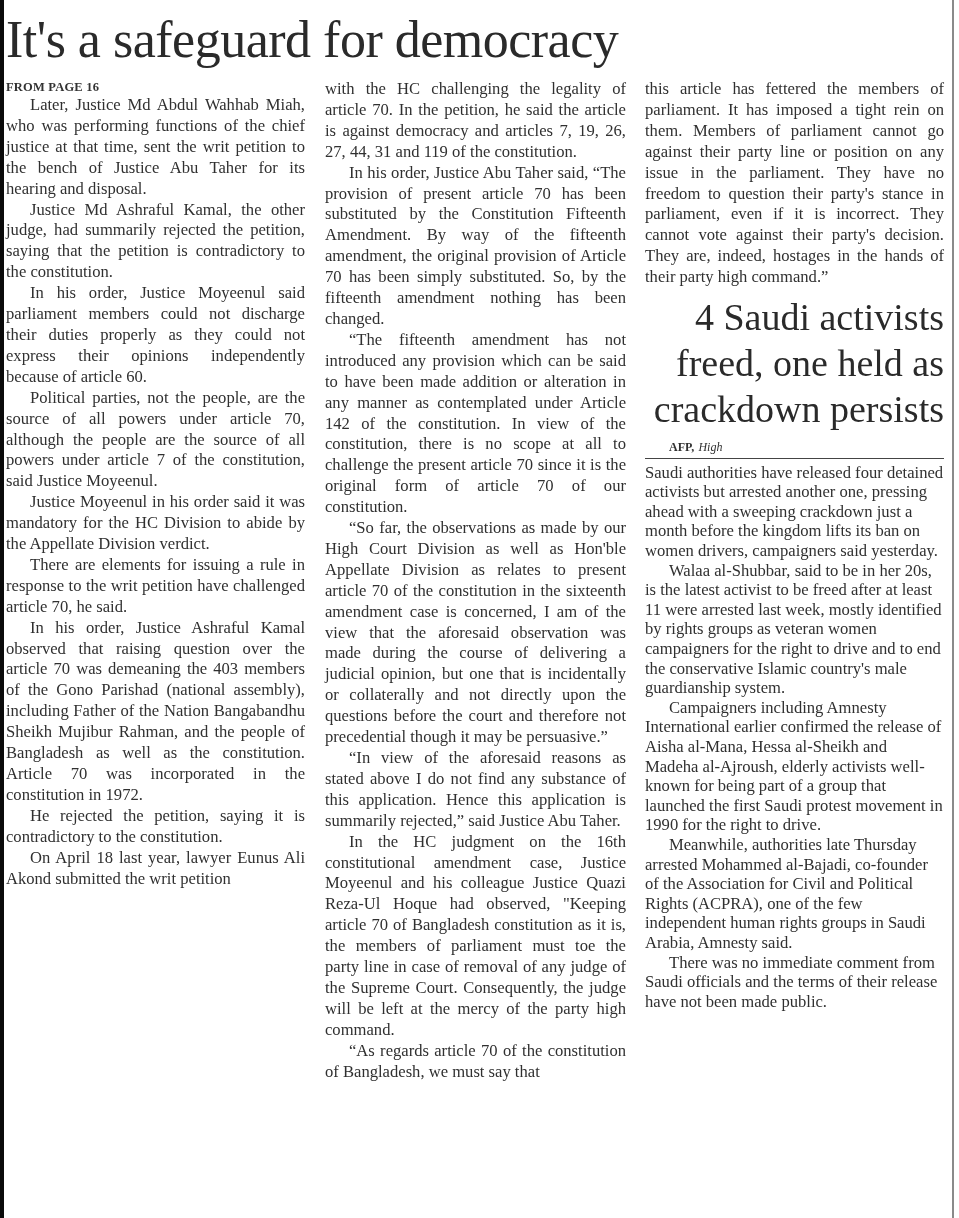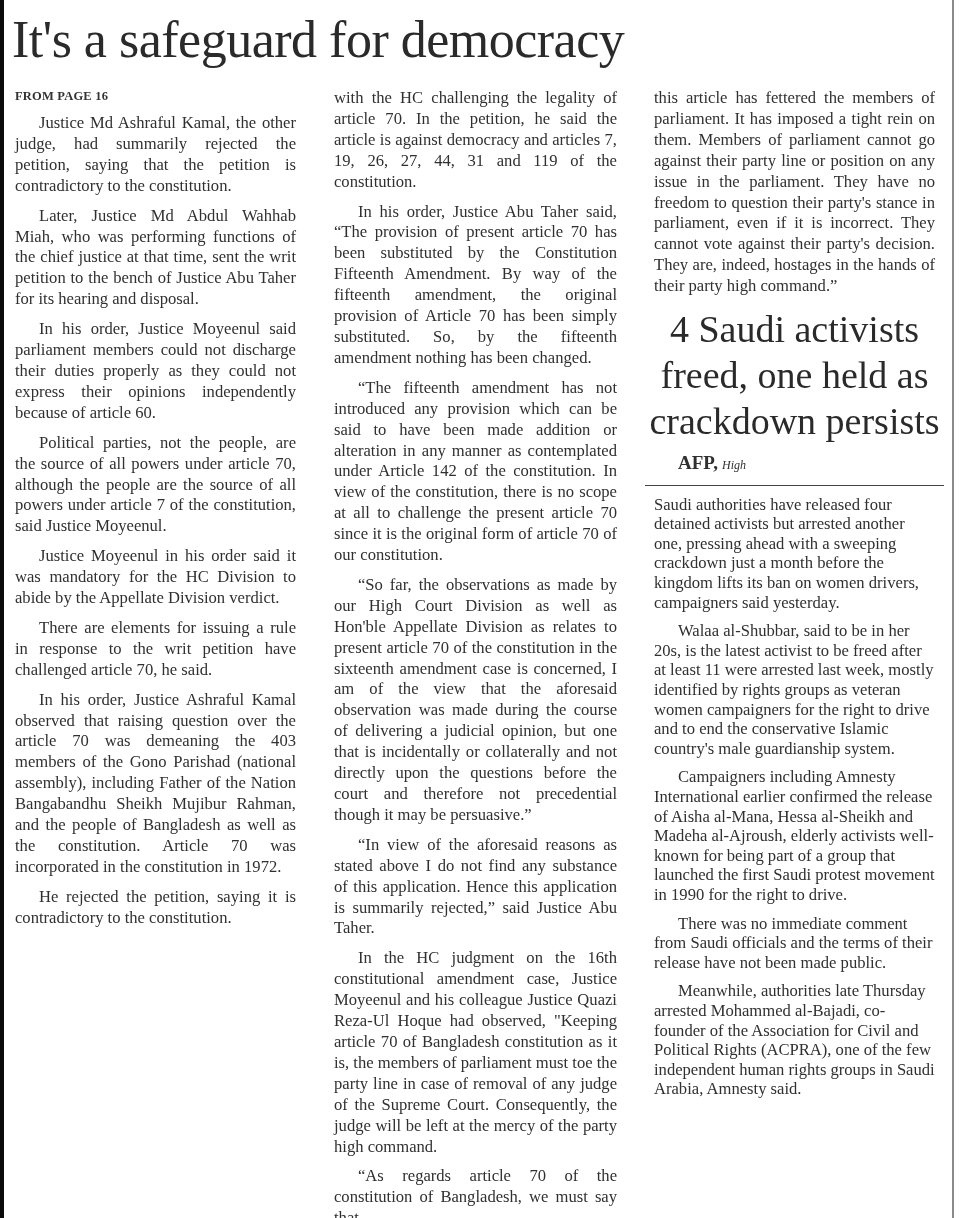--- a/index.html
+++ b/index.html
@@ -5,66 +5,67 @@
   html, body { margin: 0; padding: 0; }
   body {
     width: 959px; height: 1218px; overflow: hidden;
     background: #ffffff; position: relative;
     font-family: "Liberation Serif", "DejaVu Serif", serif;
     color: #2b2b2b;
   }
   .left-strip { position: absolute; left: 0; top: 0; width: 4px; height: 1218px; background: #0a0a0a; }
   .right-rule { position: absolute; left: 952px; top: 0; width: 2px; height: 1218px; background: #8a8a8a; }
   .headline {
-    position: absolute; left: 12px; top: 10px;
+    position: absolute; left: 6px; top: 10px;
     font-size: 52px; line-height: 60px; font-weight: normal; margin: 0;
     letter-spacing: -0.5px; color: #2a2a2a; white-space: nowrap;
   }
   .col {
     position: absolute; top: 79px;
     font-size: 16.6px; line-height: 20.9px;
     text-align: justify; color: #303030;
   }
-  .col p { margin: 9px; text-indent: 24px; }
+  .col p { margin: 0; text-indent: 24px; }
   .col p.noindent { text-indent: 0; }
   .col1 { left: 6px; width: 299px; }
   .col2 { left: 325px; width: 301px; }
   .col3 { left: 645px; width: 299px; }
   .kicker {
     font-size: 12.5px; line-height: 16px; font-weight: bold;
     letter-spacing: 0.2px; color: #333; text-indent: 0 !important;
   }
   .headline2 {
     font-size: 38px; line-height: 46px; font-weight: normal;
-    margin: 6px 0 4px 0; text-align: center; color: #2a2a2a;
+    margin: 6px 0 4px 0; text-align: right; color: #2a2a2a;
   }
   .byline { font-size: 13px; line-height: 18px; margin: 6px 0 6px 0; text-indent: 0; }
-  .byline .agency { font-weight: bold; font-size: 19px; }
+  .byline .agency { font-weight: bold; font-size: 12px; }
   .byline .place { font-style: italic; font-size: 12px; }
   .byline-rule { border: 0; border-top: 1px solid #444; margin: 0 0 4px 0; }
   .story2 p { text-align: left; font-size: 16.6px; line-height: 19.6px; }
 </style>
 </head>
 <body>
 
 <div class="left-strip"></div>
 <div class="right-rule"></div>
 
 <h1 class="headline">It's a safeguard for democracy</h1>
 
 <div class="col col1">
   <p class="kicker">FROM PAGE 16</p>
+  <p>Later, Justice Md Abdul Wahhab Miah, who was performing functions of the chief justice at that time, sent the writ petition to the bench of Justice Abu Taher for its hearing and disposal.</p>
   <p>Justice Md Ashraful Kamal, the other judge, had summarily rejected the petition, saying that the petition is contradictory to the constitution.</p>
-  <p>Later, Justice Md Abdul Wahhab Miah, who was performing functions of the chief justice at that time, sent the writ petition to the bench of Justice Abu Taher for its hearing and disposal.</p>
   <p>In his order, Justice Moyeenul said parliament members could not discharge their duties properly as they could not express their opinions independently because of article 60.</p>
   <p>Political parties, not the people, are the source of all powers under article 70, although the people are the source of all powers under article 7 of the constitution, said Justice Moyeenul.</p>
   <p>Justice Moyeenul in his order said it was mandatory for the HC Division to abide by the Appellate Division verdict.</p>
   <p>There are elements for issuing a rule in response to the writ petition have challenged article 70, he said.</p>
   <p>In his order, Justice Ashraful Kamal observed that raising question over the article 70 was demeaning the 403 members of the Gono Parishad (national assembly), including Father of the Nation Bangabandhu Sheikh Mujibur Rahman, and the people of Bangladesh as well as the constitution. Article 70 was incorporated in the constitution in 1972.</p>
   <p>He rejected the petition, saying it is contradictory to the constitution.</p>
+  <p>On April 18 last year, lawyer Eunus Ali Akond submitted the writ petition</p>
 </div>
 
 <div class="col col2">
   <p class="noindent">with the HC challenging the legality of article 70. In the petition, he said the article is against democracy and articles 7, 19, 26, 27, 44, 31 and 119 of the constitution.</p>
   <p>In his order, Justice Abu Taher said, “The provision of present article 70 has been substituted by the Constitution Fifteenth Amendment. By way of the fifteenth amendment, the original provision of Article 70 has been simply substituted. So, by the fifteenth amendment nothing has been changed.</p>
   <p>“The fifteenth amendment has not introduced any provision which can be said to have been made addition or alteration in any manner as contemplated under Article 142 of the constitution. In view of the constitution, there is no scope at all to challenge the present article 70 since it is the original form of article 70 of our constitution.</p>
   <p>“So far, the observations as made by our High Court Division as well as Hon'ble Appellate Division as relates to present article 70 of the constitution in the sixteenth amendment case is concerned, I am of the view that the aforesaid observation was made during the course of delivering a judicial opinion, but one that is incidentally or collaterally and not directly upon the questions before the court and therefore not precedential though it may be persuasive.”</p>
   <p>“In view of the aforesaid reasons as stated above I do not find any substance of this application. Hence this application is summarily rejected,” said Justice Abu Taher.</p>
   <p>In the HC judgment on the 16th constitutional amendment case, Justice Moyeenul and his colleague Justice Quazi Reza-Ul Hoque had observed, "Keeping article 70 of Bangladesh constitution as it is, the members of parliament must toe the party line in case of removal of any judge of the Supreme Court. Consequently, the judge will be left at the mercy of the party high command.</p>
   <p>“As regards article 70 of the constitution of Bangladesh, we must say that</p>
@@ -76,16 +77,16 @@
   <div class="story2">
     <h2 class="headline2">4 Saudi activists freed, one held as crackdown persists</h2>
     <p class="byline">
       <span class="agency">AFP,</span>
       <span class="place">High</span>
     </p>
     <hr class="byline-rule">
     <p class="noindent">Saudi authorities have released four detained activists but arrested another one, pressing ahead with a sweeping crackdown just a month before the kingdom lifts its ban on women drivers, campaigners said yesterday.</p>
     <p>Walaa al-Shubbar, said to be in her 20s, is the latest activist to be freed after at least 11 were arrested last week, mostly identified by rights groups as veteran women campaigners for the right to drive and to end the conservative Islamic country's male guardianship system.</p>
     <p>Campaigners including Amnesty International earlier confirmed the release of Aisha al-Mana, Hessa al-Sheikh and Madeha al-Ajroush, elderly activists well-known for being part of a group that launched the first Saudi protest movement in 1990 for the right to drive.</p>
+    <p>Meanwhile, authorities late Thursday arrested Mohammed al-Bajadi, co-founder of the Association for Civil and Political Rights (ACPRA), one of the few independent human rights groups in Saudi Arabia, Amnesty said.</p>
     <p>There was no immediate comment from Saudi officials and the terms of their release have not been made public.</p>
-    <p>Meanwhile, authorities late Thursday arrested Mohammed al-Bajadi, co-founder of the Association for Civil and Political Rights (ACPRA), one of the few independent human rights groups in Saudi Arabia, Amnesty said.</p>
   </div>
 </div>
 
 </body></html>

